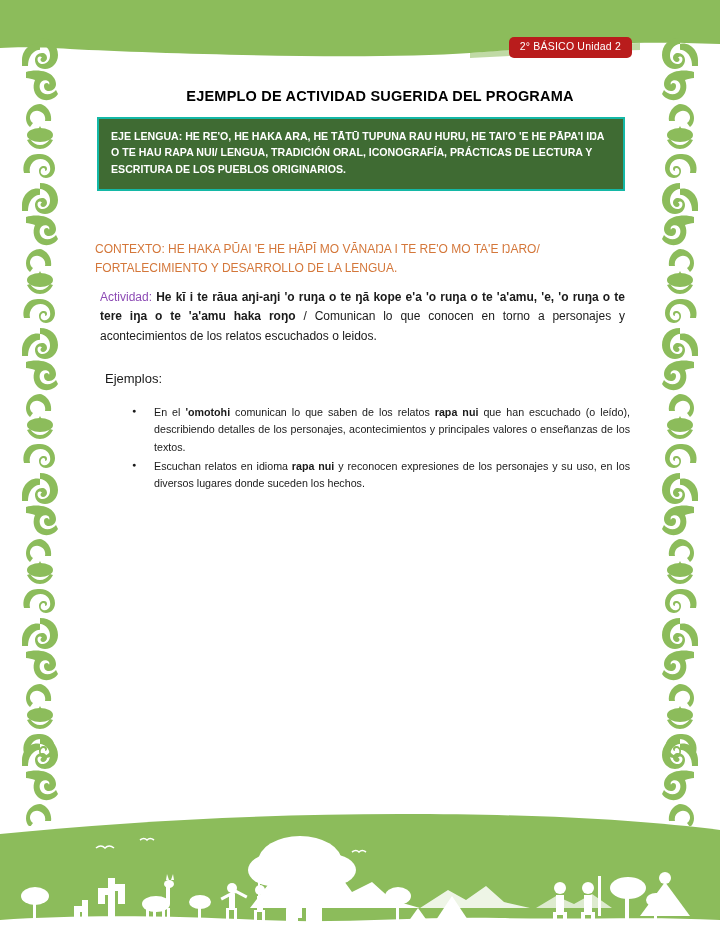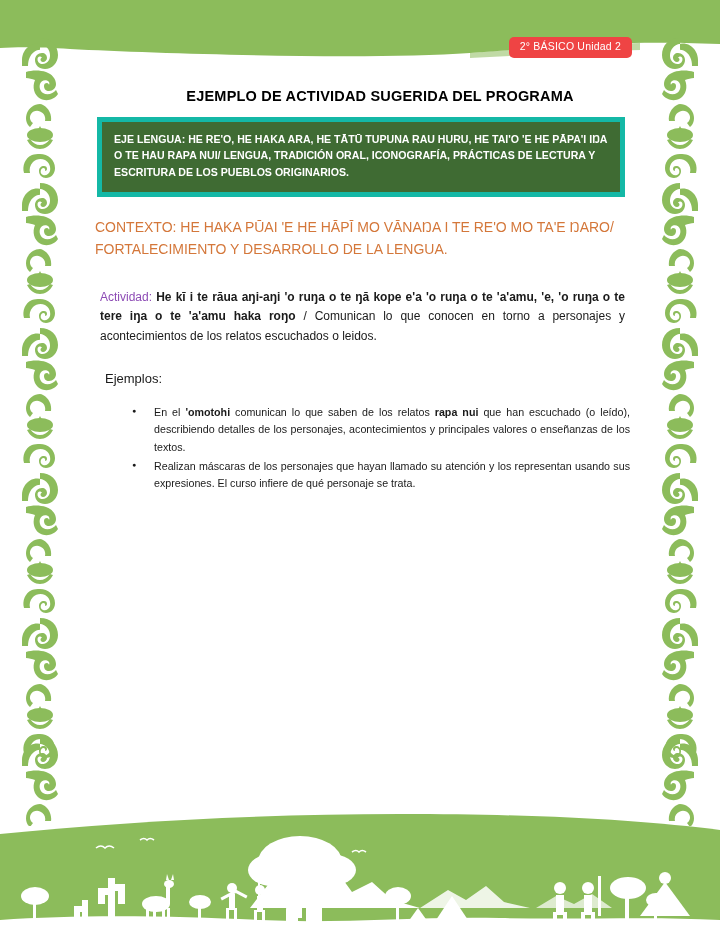--- a/index.html
+++ b/index.html
@@ -11,21 +11,21 @@
     position:relative;
   }
   .page{position:relative;width:720px;height:932px;overflow:hidden;background:#fff;}
 
   
   .header-band{position:absolute;left:0;top:0;width:720px;height:72px;overflow:hidden;}
   .header-band svg{display:block;}
 
   .unit-badge{
     position:absolute;right:88px;top:37px;
-    background:#ef4444;
+    background:#b91c1c;
     color:#ffffff;
     font-size:10.5px;
     letter-spacing:.2px;
     padding:4px 11px 5px 11px;
     border-radius:5px;
     white-space:nowrap;
     line-height:1.1;
   }
 
   
@@ -46,31 +46,31 @@
     text-align:center;
     font-size:14.5px;font-weight:bold;color:#000;
     letter-spacing:.2px;
     padding-left:20px;
   }
 
   .axis-box{
     position:absolute;left:97px;top:117px;width:528px;
     box-sizing:border-box;
     background:#3f6b33;
-    border:5px solid #14b8a6;
+    border:2px solid #14b8a6;
     color:#ffffff;
     font-size:10.6px;font-weight:bold;
     line-height:1.55;
     padding:9px 12px 12px 12px;
   }
 
   .contexto{
-    position:absolute;left:95px;top:217px;width:540px;
+    position:absolute;left:95px;top:240px;width:540px;
     color:#d4773a;
-    font-size:14px;
+    font-size:12px;
     line-height:1.55;
   }
 
   .actividad{
     position:absolute;left:100px;top:288px;width:525px;
     font-size:12px;
     color:#1a1a1a;
     line-height:1.62;
     text-align:justify;
   }
@@ -164,21 +164,21 @@
       <span class="lbl">Actividad:</span><span> </span><b>He kī i te rāua aŋi-aŋi 'o ruŋa o te ŋā kope e'a 'o ruŋa o te 'a'amu, 'e, 'o ruŋa o te tere iŋa o te 'a'amu haka roŋo</b><span> / </span><span>Comunican lo que conocen en torno a personajes y acontecimientos de los relatos escuchados o leidos.</span>
     </div>
 
     <div class="ejemplos-label">Ejemplos:</div>
 
     <ul class="bullets">
       <li>
         <span>En el </span><b>'omotohi</b><span> comunican lo que saben de los relatos </span><b>rapa nui</b><span> que han escuchado (o leído), describiendo detalles de los personajes, acontecimientos y principales valores o enseñanzas de los textos.</span>
       </li>
       <li>
-        <span>Realizan máscaras de los personajes que hayan llamado su atención y los representan usando sus expresiones. El curso infiere de qué personaje se trata.</span><b></b><span></span><b></b><span></span>
+        <span>Escuchan relatos en idioma </span><b>rapa nui</b><span> y reconocen expresiones de los personajes y su uso, en los diversos lugares donde suceden los hechos.</span><b></b><span></span>
       </li>
     </ul>
 
   </div>
 
   <div class="footer-art">
     <svg width="720" height="128" viewBox="0 0 720 128" xmlns="http://www.w3.org/2000/svg">
       <path d="M0,30 C120,18 260,10 400,10 C540,10 640,16 720,26 L720,128 L0,128 Z" fill="#8cbc5b"></path>
 
       <path d="M250,104 L278,68 L292,80 L306,58 L322,76 L336,66 L352,88 L372,78 L392,96 L420,104 Z" fill="#ffffff"></path>

